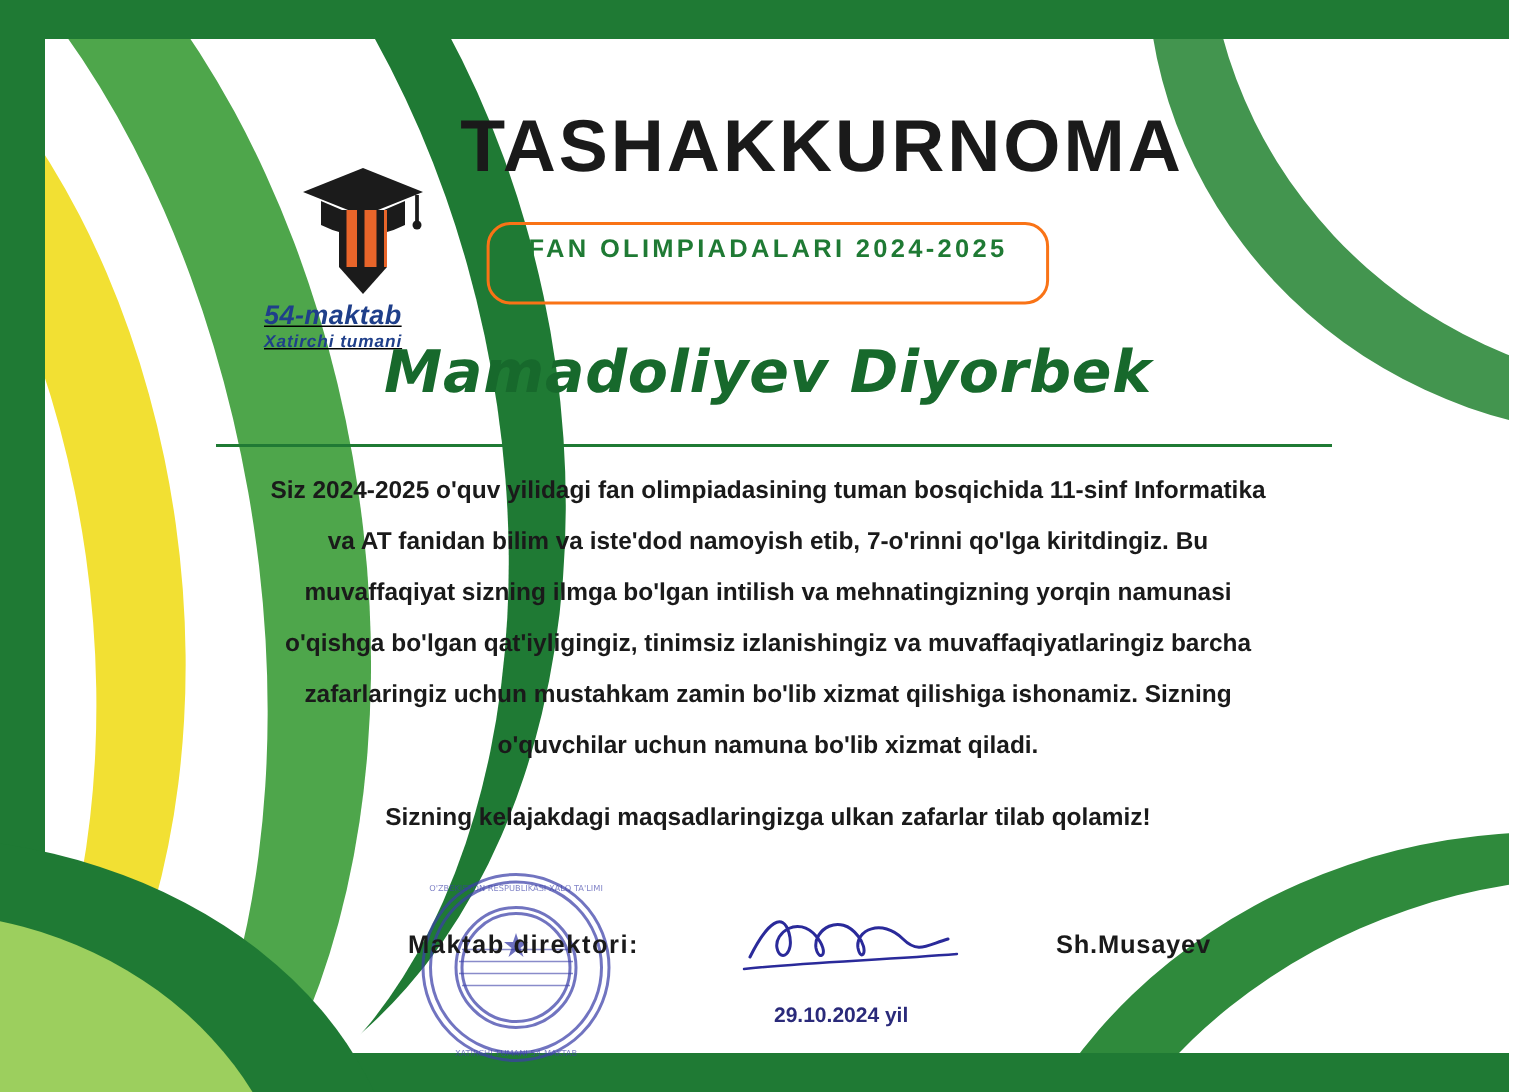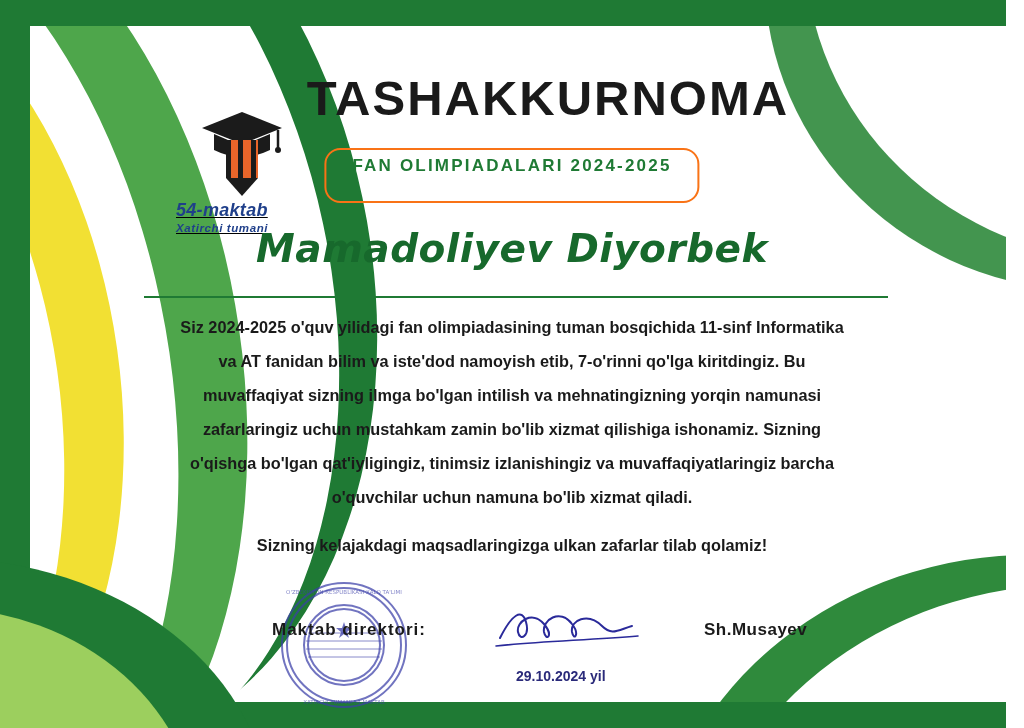--- a/index.html
+++ b/index.html
@@ -401,22 +401,22 @@
       <div class="logo-sub">Xatirchi tumani</div>
     </div>
 
     <div class="recipient">Mamadoliyev Diyorbek</div>
     <div class="recipient-rule"></div>
 
     <div class="body-text">
       <p>Siz 2024-2025 o'quv yilidagi fan olimpiadasining tuman bosqichida 11-sinf Informatika</p>
       <p>va AT fanidan  bilim va iste'dod namoyish etib, 7-o'rinni qo'lga kiritdingiz. Bu</p>
       <p>muvaffaqiyat sizning ilmga bo'lgan intilish va mehnatingizning yorqin namunasi</p>
+      <p>o'qishga bo'lgan qat'iyligingiz, tinimsiz izlanishingiz va muvaffaqiyatlaringiz barcha</p>
       <p>zafarlaringiz uchun mustahkam zamin bo'lib xizmat qilishiga ishonamiz. Sizning</p>
-      <p>o'qishga bo'lgan qat'iyligingiz, tinimsiz izlanishingiz va muvaffaqiyatlaringiz barcha</p>
       <p>o'quvchilar uchun namuna bo'lib xizmat qiladi.</p>
       <p class="body-closing">Sizning kelajakdagi maqsadlaringizga ulkan zafarlar tilab qolamiz!</p>
     </div>
 
     <div class="stamp">
       <svg width="134" height="134" viewBox="0 0 134 134" xmlns="http://www.w3.org/2000/svg">
         <g fill="none" stroke="#3b3fa8" stroke-width="2" opacity="0.72">
           <circle cx="67" cy="67" r="62"></circle>
           <circle cx="67" cy="67" r="57"></circle>
           <circle cx="67" cy="67" r="40"></circle>

